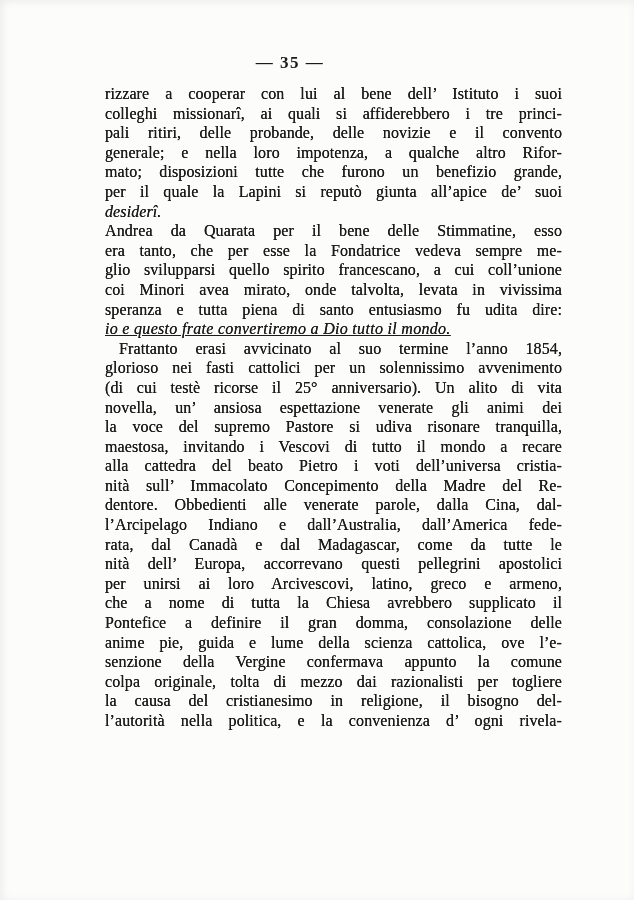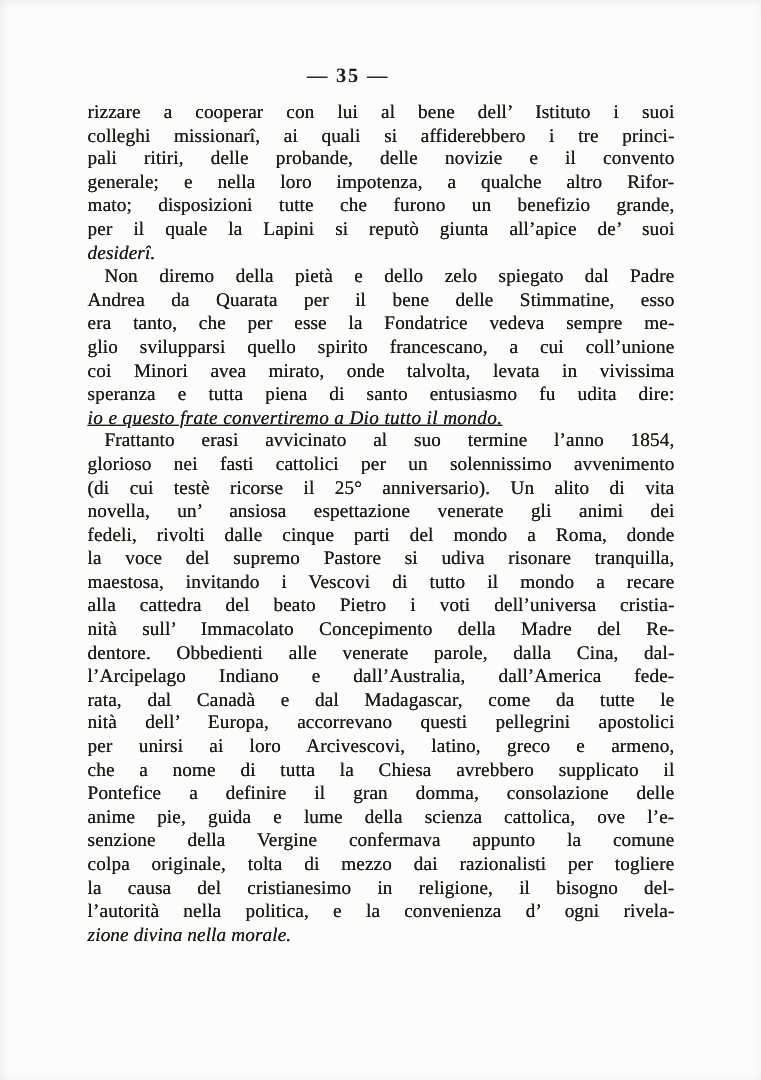--- a/index.html
+++ b/index.html
@@ -45,20 +45,21 @@
     letter-spacing: 0.1px;
     text-shadow: 0 0 0.4px currentColor; 
   }
   .paragraph {
     margin: 0;
   }
   .line {
     text-align: justify;
     text-align-last: justify;
     white-space: normal;
+    margin-left: 32px;
   }
   .line.indent {
     text-indent: 14px;
   }
   .line.para-end {
     text-align-last: left;
     font-style: italic;
   }
   .line.italic {
     font-style: italic;
@@ -75,46 +76,43 @@
       <div class="paragraph">
         <div class="line">rizzare a cooperar con lui al bene dell’ Istituto i suoi</div>
         <div class="line">colleghi missionarî, ai quali si affiderebbero i tre princi-</div>
         <div class="line">pali ritiri, delle probande, delle novizie e il convento</div>
         <div class="line">generale; e nella loro impotenza, a qualche altro Rifor-</div>
         <div class="line">mato; disposizioni tutte che furono un benefizio grande,</div>
         <div class="line">per il quale la Lapini si reputò giunta all’apice de’ suoi</div>
         <div class="line para-end">desiderî.</div>
       </div>
       <div class="paragraph">
-        <div class="line indent">Non diremo della pietà e dello zelo spiegato dal Padre</div>
         <div class="line">Andrea da Quarata per il bene delle Stimmatine, esso</div>
         <div class="line">era tanto, che per esse la Fondatrice vedeva sempre me-</div>
         <div class="line">glio svilupparsi quello spirito francescano, a cui coll’unione</div>
         <div class="line">coi Minori avea mirato, onde talvolta, levata in vivissima</div>
         <div class="line">speranza e tutta piena di santo entusiasmo fu udita dire:</div>
         <div class="line para-end italic">io e questo frate convertiremo a Dio tutto il mondo.</div>
       </div>
       <div class="paragraph">
         <div class="line indent">Frattanto erasi avvicinato al suo termine l’anno 1854,</div>
         <div class="line">glorioso nei fasti cattolici per un solennissimo avvenimento</div>
         <div class="line">(di cui testè ricorse il 25° anniversario). Un alito di vita</div>
         <div class="line">novella, un’ ansiosa espettazione venerate gli animi dei</div>
-        <div class="line">fedeli, rivolti dalle cinque parti del mondo a Roma, donde</div>
         <div class="line">la voce del supremo Pastore si udiva risonare tranquilla,</div>
         <div class="line">maestosa, invitando i Vescovi di tutto il mondo a recare</div>
         <div class="line">alla cattedra del beato Pietro i voti dell’universa cristia-</div>
         <div class="line">nità sull’ Immacolato Concepimento della Madre del Re-</div>
         <div class="line">dentore. Obbedienti alle venerate parole, dalla Cina, dal-</div>
         <div class="line">l’Arcipelago Indiano e dall’Australia, dall’America fede-</div>
         <div class="line">rata, dal Canadà e dal Madagascar, come da tutte le</div>
         <div class="line">nità dell’ Europa, accorrevano questi pellegrini apostolici</div>
         <div class="line">per unirsi ai loro Arcivescovi, latino, greco e armeno,</div>
         <div class="line">che a nome di tutta la Chiesa avrebbero supplicato il</div>
         <div class="line">Pontefice a definire il gran domma, consolazione delle</div>
         <div class="line">anime pie, guida e lume della scienza cattolica, ove l’e-</div>
         <div class="line">senzione della Vergine confermava appunto la comune</div>
         <div class="line">colpa originale, tolta di mezzo dai razionalisti per togliere</div>
         <div class="line">la causa del cristianesimo in religione, il bisogno del-</div>
         <div class="line">l’autorità nella politica, e la convenienza d’ ogni rivela-</div>
-        <div class="line para-end">zione divina nella morale.</div>
       </div>
     </div>
 </div>
 
 </body></html>

